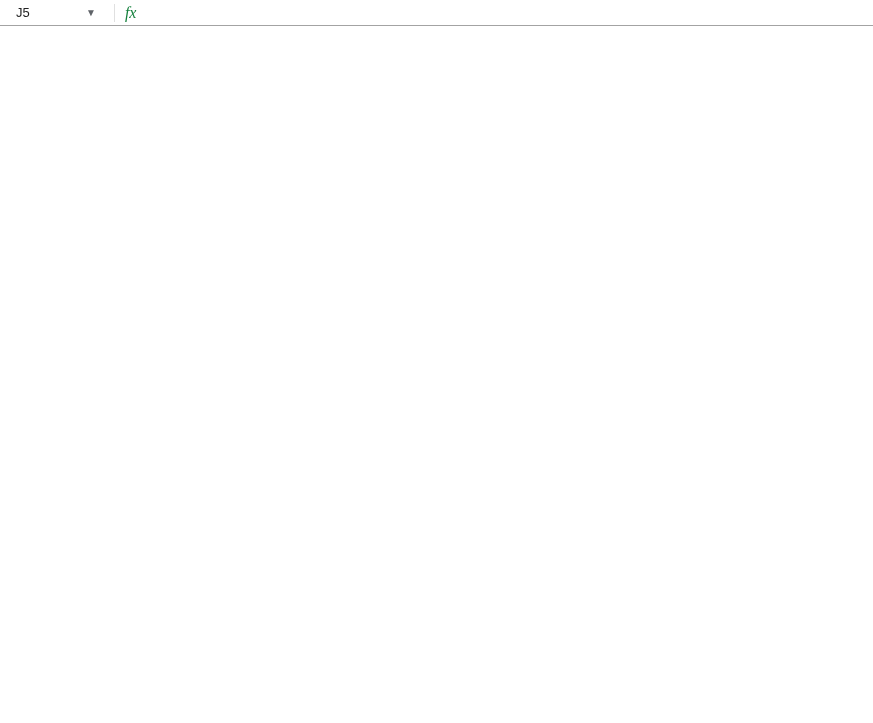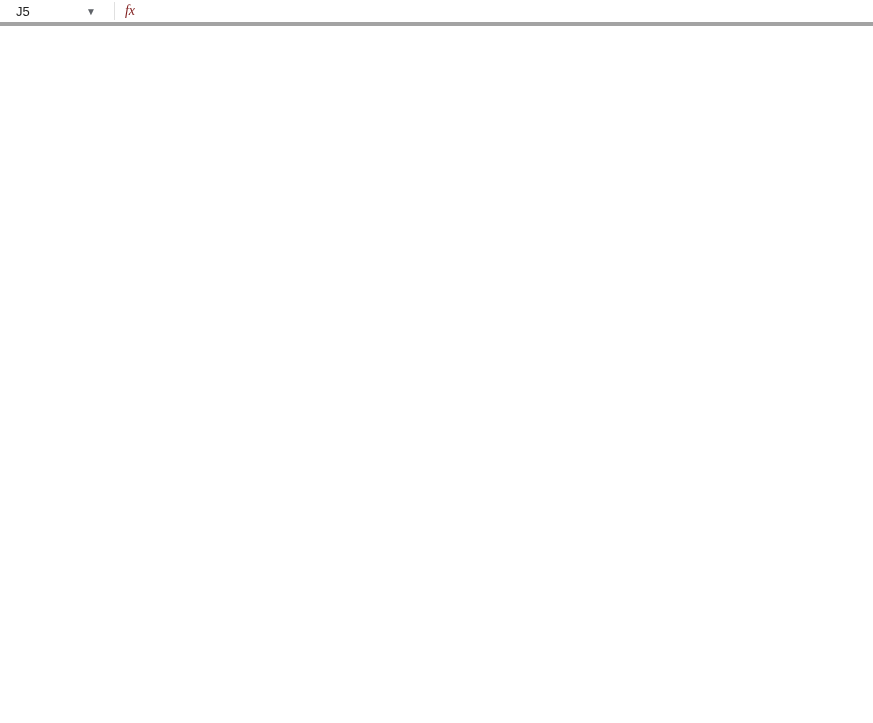--- a/index.html
+++ b/index.html
@@ -7,21 +7,21 @@
       font-family: Arial, sans-serif;
       font-size: 13px;
       color: #222;
       background: #fff;
       overflow: hidden;
     }
     .formula-bar {
       display: flex;
       align-items: center;
       height: 26px;
-      border-bottom: 4px solid #a3a3a3;
+      border-bottom: 1px solid #a3a3a3;
       background: #fff;
       padding: 0 8px;
     }
     .cell-ref {
       width: 78px;
       font-size: 13px;
       color: #222;
       padding-left: 8px;
     }
     .dropdown-icon {
@@ -30,22 +30,22 @@
       margin-right: 18px;
     }
     .fx-divider {
       width: 1px;
       height: 18px;
       background: #e0e0e0;
       margin-right: 10px;
     }
     .fx-label {
       font-style: italic;
-      color: #7f1d1d;
-      font-size: 14px;
+      color: #15803d;
+      font-size: 16px;
       font-family: "Times New Roman", serif;
     }
     .sheet-container {
       position: relative;
     }
     .corner-cell {
       position: absolute;
       left: 0;
       top: 0;
       width: 47px;

